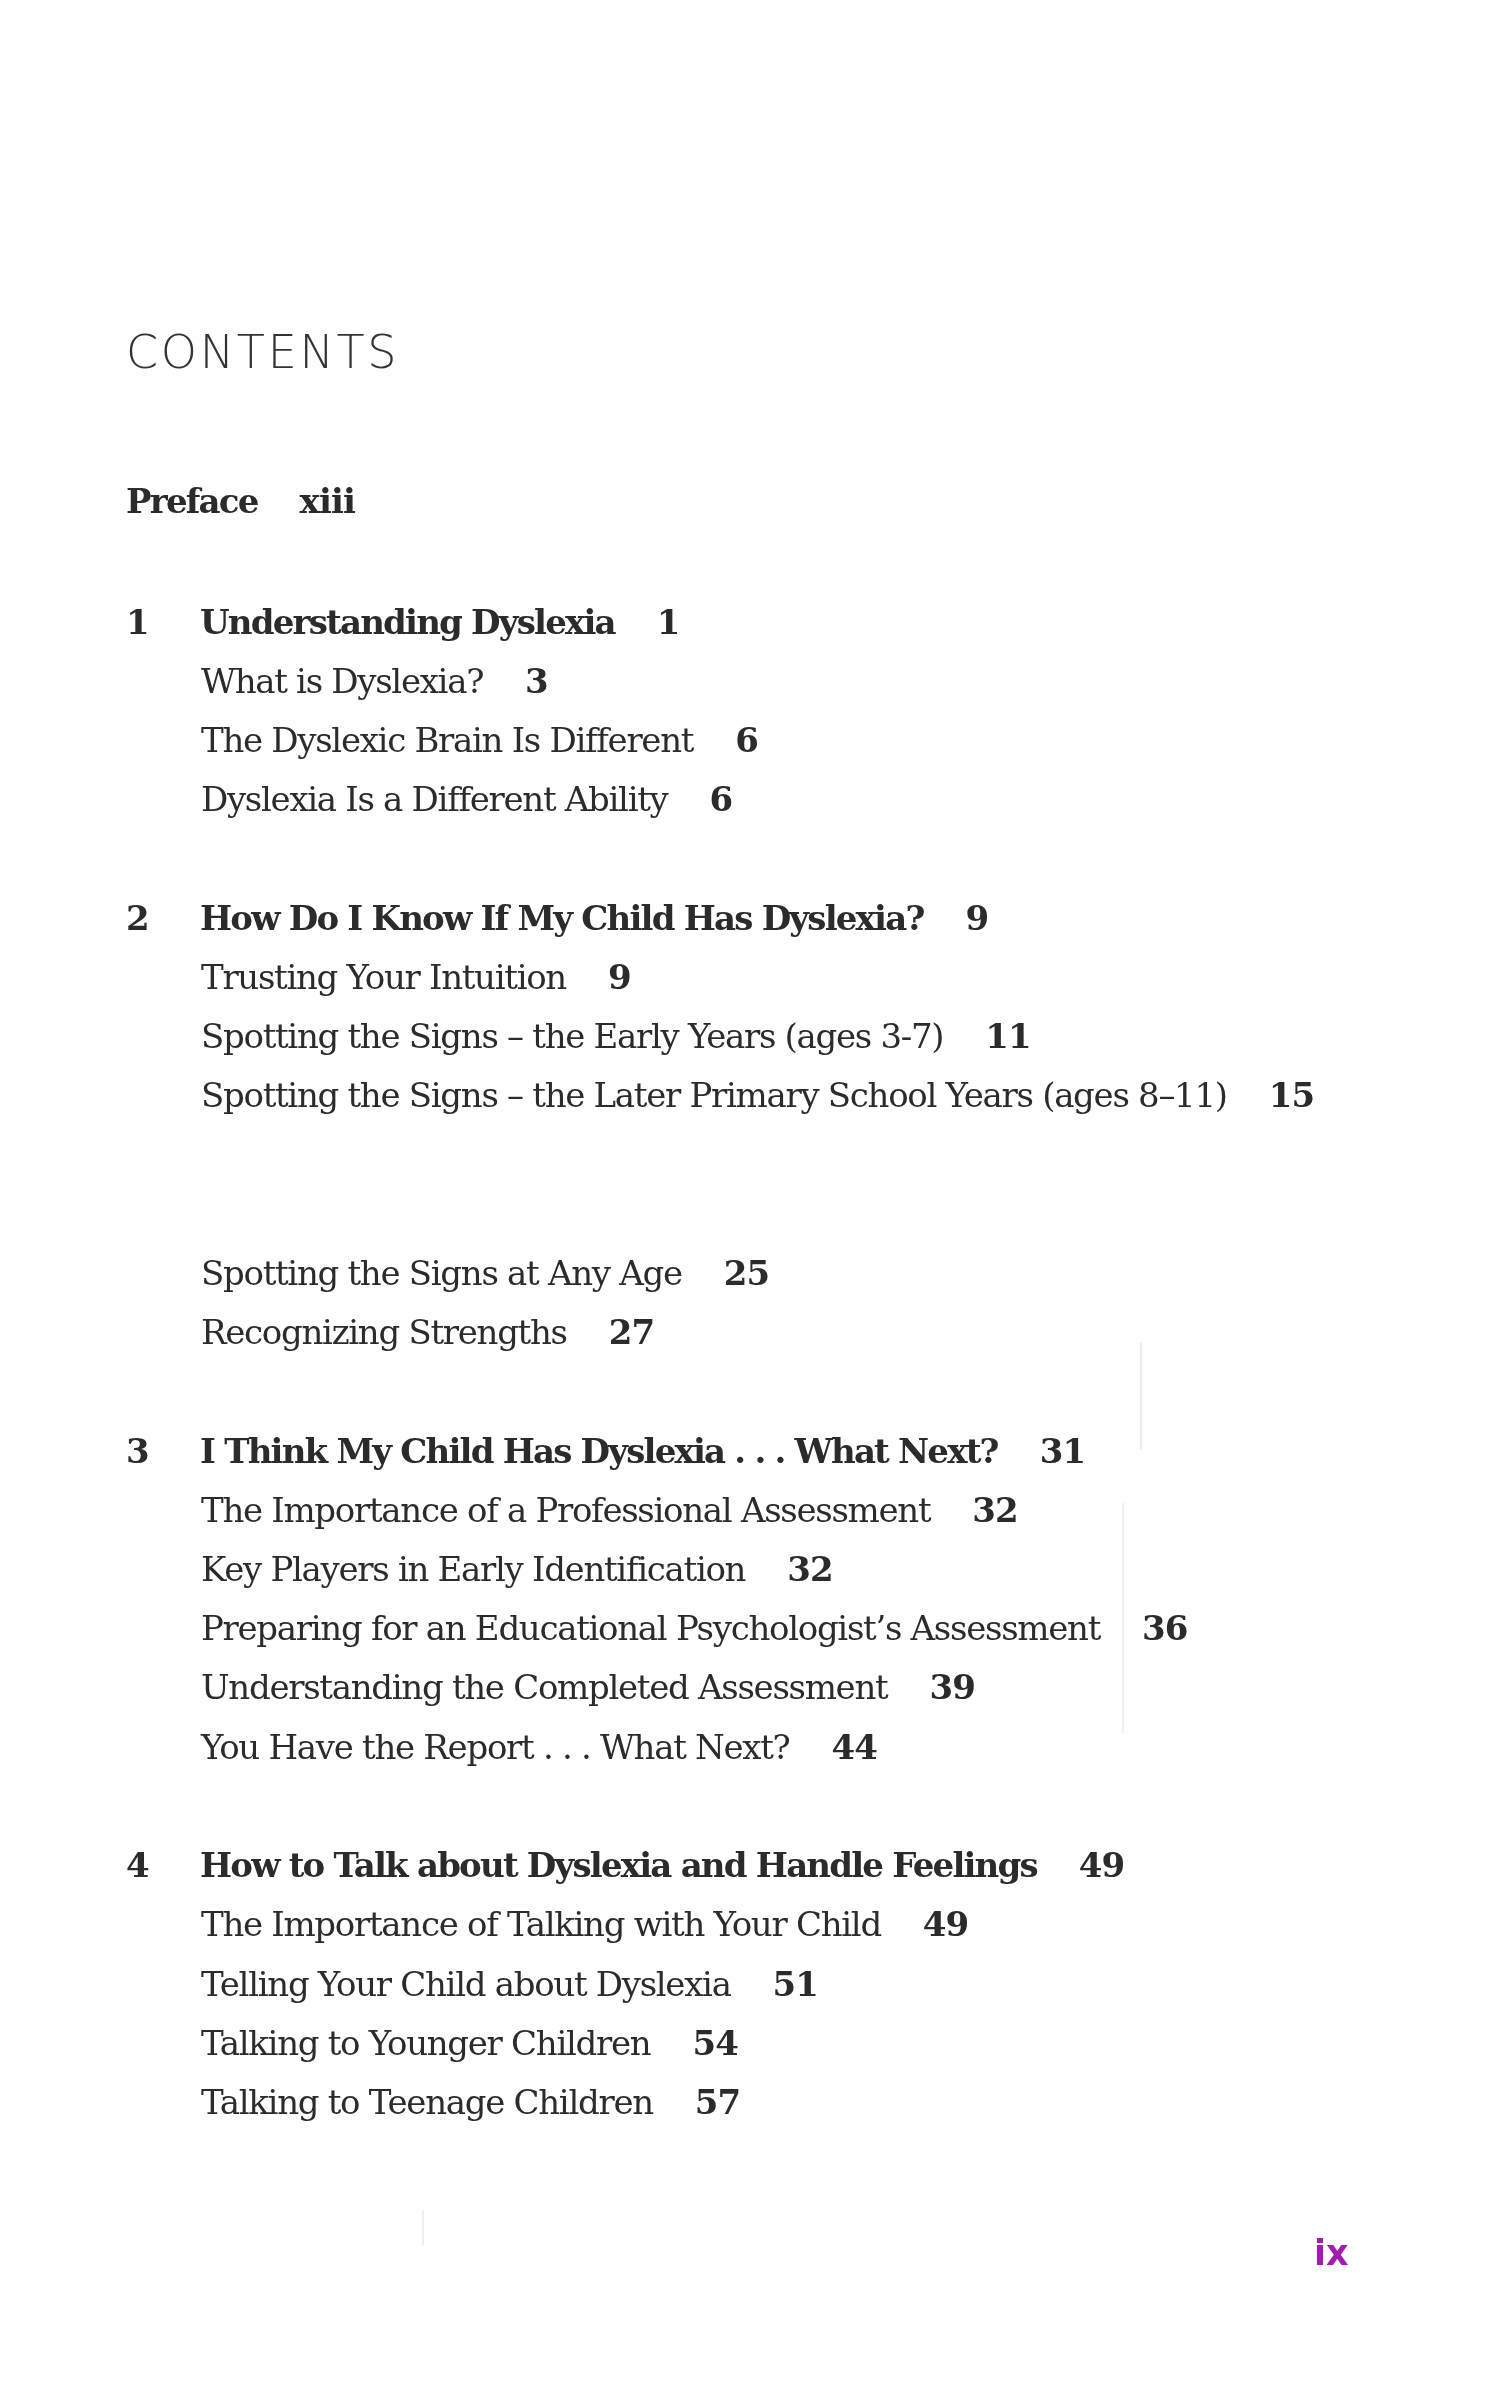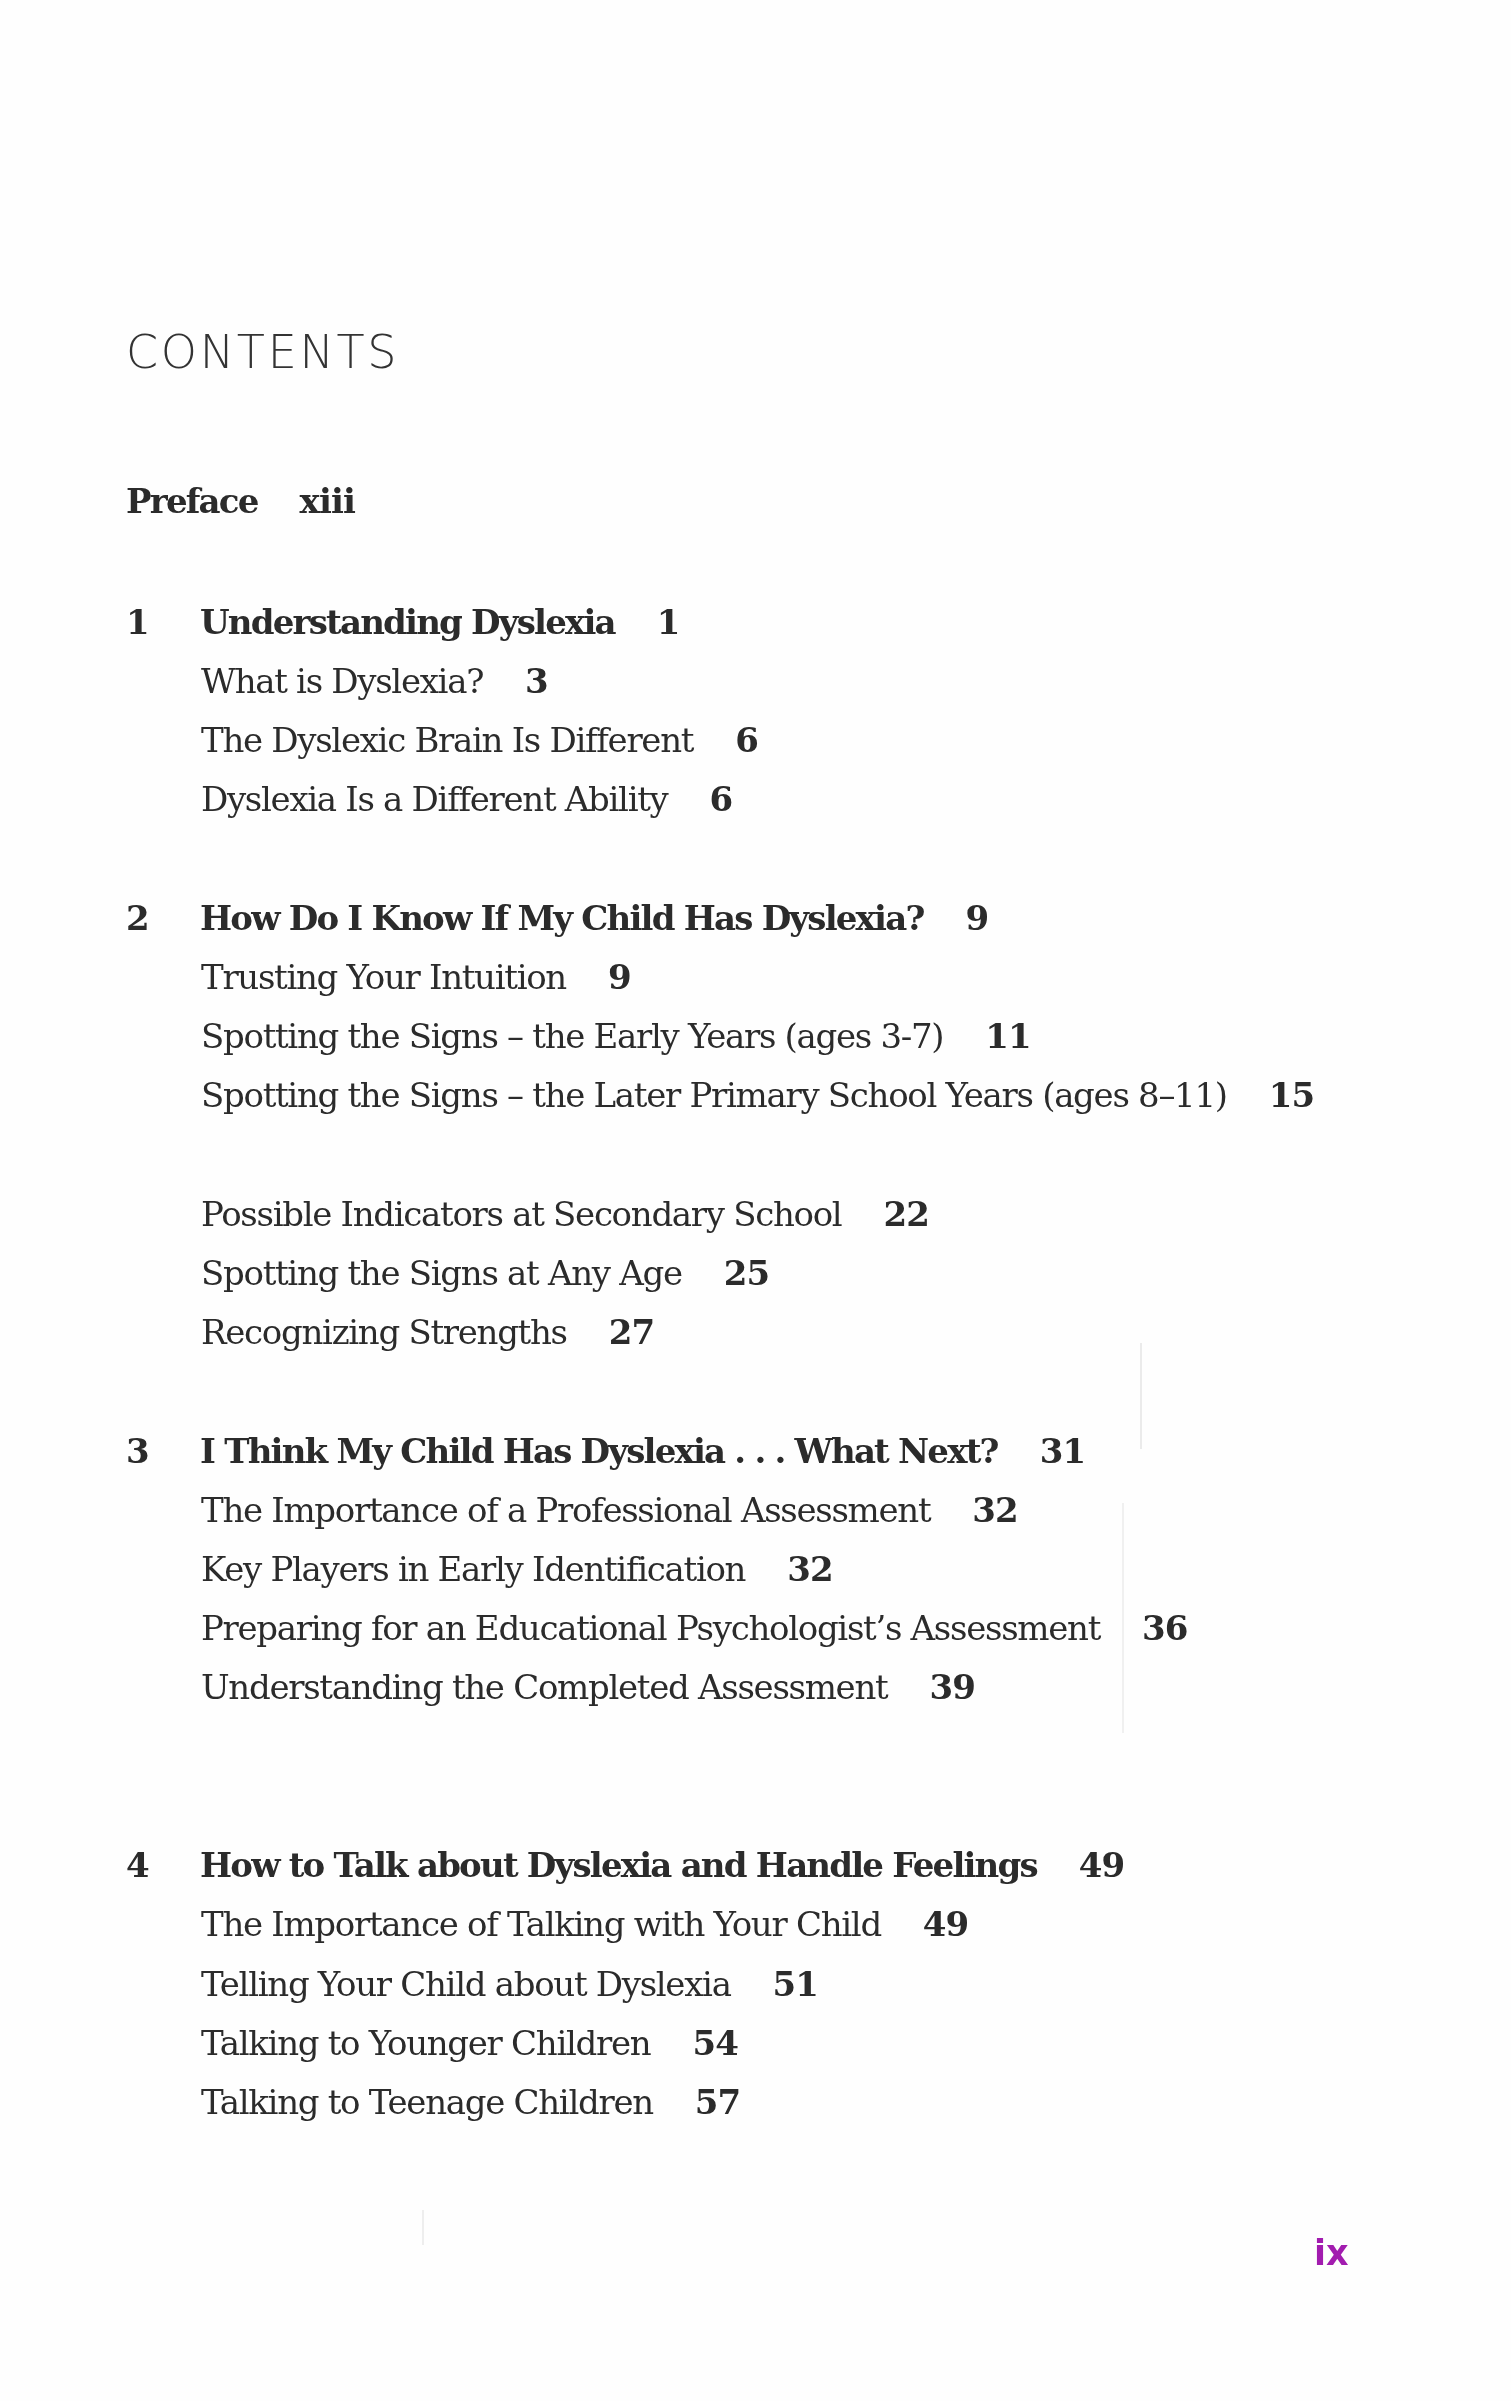--- a/index.html
+++ b/index.html
@@ -71,23 +71,20 @@
   </div>
   <div class="entry" style="left:201px; top:960px;">
     <span class="txt">Trusting Your Intuition</span><span class="pg">9</span>
   </div>
   <div class="entry" style="left:201px; top:1019px;">
     <span class="txt">Spotting the Signs – the Early Years (ages 3-7)</span><span class="pg">11</span>
   </div>
   <div class="entry" style="left:201px; top:1078px;">
     <span class="txt">Spotting the Signs – the Later Primary School Years (ages 8–11)</span><span class="pg">15</span>
   </div>
-  <div class="entry" style="left:201px; top:1197px;">
-    <span class="txt">Possible Indicators at Secondary School</span><span class="pg">22</span>
-  </div>
   <div class="entry" style="left:201px; top:1256px;">
     <span class="txt">Spotting the Signs at Any Age</span><span class="pg">25</span>
   </div>
   <div class="entry" style="left:201px; top:1315px;">
     <span class="txt">Recognizing Strengths</span><span class="pg">27</span>
   </div>
 
   <div class="entry head" style="left:126px; top:1434px; padding-left:74px;">
     <span class="num">3</span>
     <span class="txt">I Think My Child Has Dyslexia . . . What Next?</span><span class="pg">31</span>
@@ -96,20 +93,23 @@
     <span class="txt">The Importance of a Professional Assessment</span><span class="pg">32</span>
   </div>
   <div class="entry" style="left:201px; top:1552px;">
     <span class="txt">Key Players in Early Identification</span><span class="pg">32</span>
   </div>
   <div class="entry" style="left:201px; top:1611px;">
     <span class="txt">Preparing for an Educational Psychologist’s Assessment</span><span class="pg">36</span>
   </div>
   <div class="entry" style="left:201px; top:1670px;">
     <span class="txt">Understanding the Completed Assessment</span><span class="pg">39</span>
+  </div>
+  <div class="entry" style="left:201px; top:1730px;">
+    <span class="txt">You Have the Report . . . What Next?</span><span class="pg">44</span>
   </div>
 
   <div class="entry head" style="left:126px; top:1848px; padding-left:74px;">
     <span class="num">4</span>
     <span class="txt">How to Talk about Dyslexia and Handle Feelings</span><span class="pg">49</span>
   </div>
   <div class="entry" style="left:201px; top:1907px;">
     <span class="txt">The Importance of Talking with Your Child</span><span class="pg">49</span>
   </div>
   <div class="entry" style="left:201px; top:1967px;">

